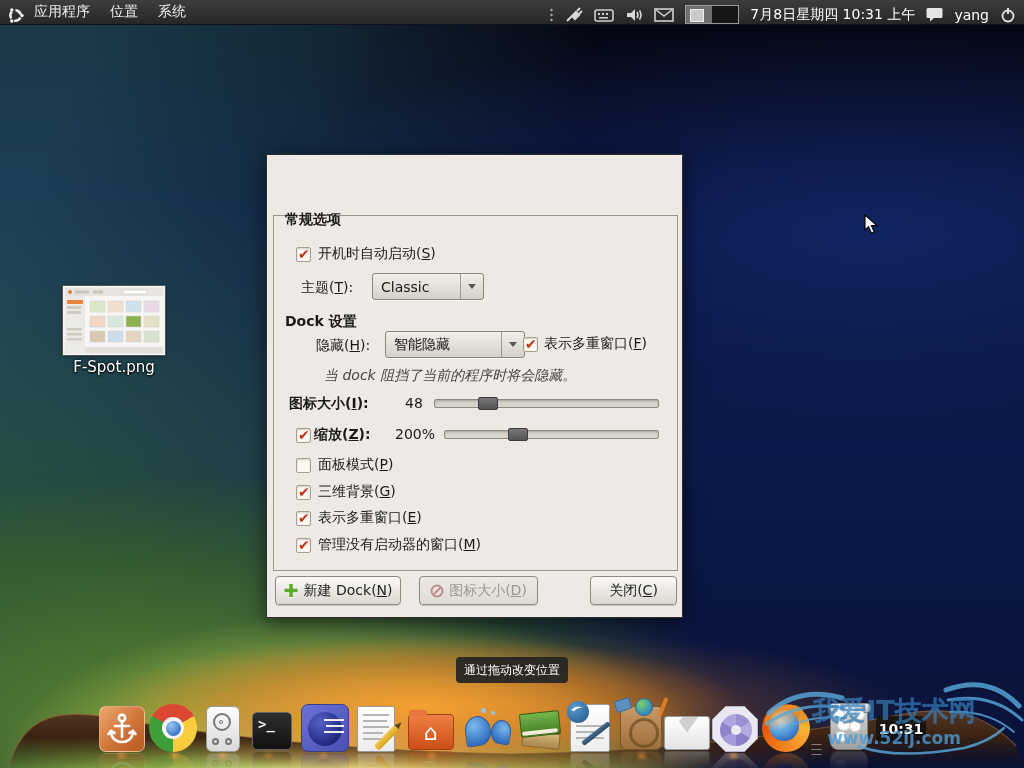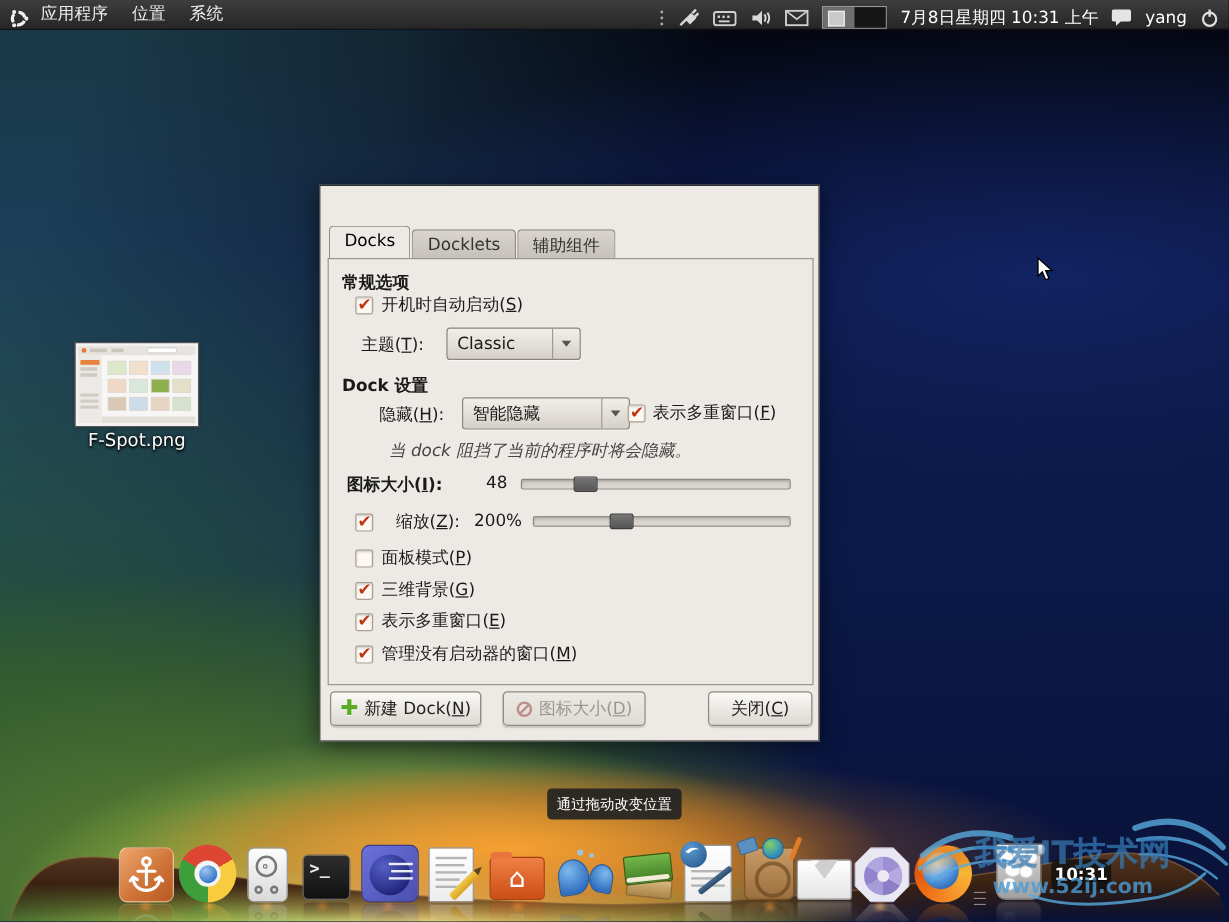--- a/index.html
+++ b/index.html
@@ -276,28 +276,23 @@
           <rect x="79" y="43" width="15" height="11" fill="#d4e2ce"></rect>
       </g>
       <rect x="20" y="59" width="78" height="6" fill="#e3e0da"></rect>
     </svg>
   </div>
   <div id="desk-label">F-Spot.png</div>
 </div>
 
 <div id="dialog">
 
-  <div class="tabs">
-    <div class="tab active"><span>Docks</span></div>
-    <div class="tab"><span>Docklets</span></div>
-    <div class="tab"><span>辅助组件</span></div>
-  </div>
   <div id="tabpage"></div>
 
-  <div class="heading" style="left:18px;top:72px;">常规选项</div>
+  <div class="heading" style="left:18px;top:56px;">常规选项</div>
 
   <div class="cb on" style="left:29px;top:92px;">
       <span class="mark">✔</span>
     </div>
   <div class="lbl" style="left:51px;top:90px;"><span>开机时自动启动(</span><u>S</u><span>)</span></div>
 
   <div class="lbl" style="left:34px;top:124px;"><span>主题(</span><u>T</u><span>):</span></div>
   <div class="combo" style="left:105px;top:118px;width:112px;">
     <span class="cval">Classic</span>
     <span class="csep"></span>
@@ -326,21 +321,21 @@
   <div class="lbl" style="left:22px;top:240px;font-weight:bold;"><span>图标大小(</span><u>I</u><span>):</span></div>
   <div class="lbl" style="left:138px;top:240px;">48</div>
   <div class="slider" style="left:167px;top:242px;width:225px;">
     <div class="strack"></div>
     <div class="shandle" style="left:44px;"></div>
   </div>
 
   <div class="cb on" style="left:29px;top:273px;">
       <span class="mark">✔</span>
     </div>
-  <div class="lbl" style="left:63px;top:271px;"><span>缩放(</span><u>Z</u><span>):</span></div>
+  <div class="lbl" style="left:47px;top:271px;font-weight:bold;"><span>缩放(</span><u>Z</u><span>):</span></div>
   <div class="lbl" style="left:128px;top:271px;">200%</div>
   <div class="slider" style="left:177px;top:273px;width:215px;">
     <div class="strack"></div>
     <div class="shandle" style="left:64px;"></div>
   </div>
 
   <div class="cb" style="left:29px;top:303px;"></div>
   <div class="lbl" style="left:51px;top:301px;"><span>面板模式(</span><u>P</u><span>)</span></div>
 
   <div class="cb on" style="left:29px;top:330px;">

